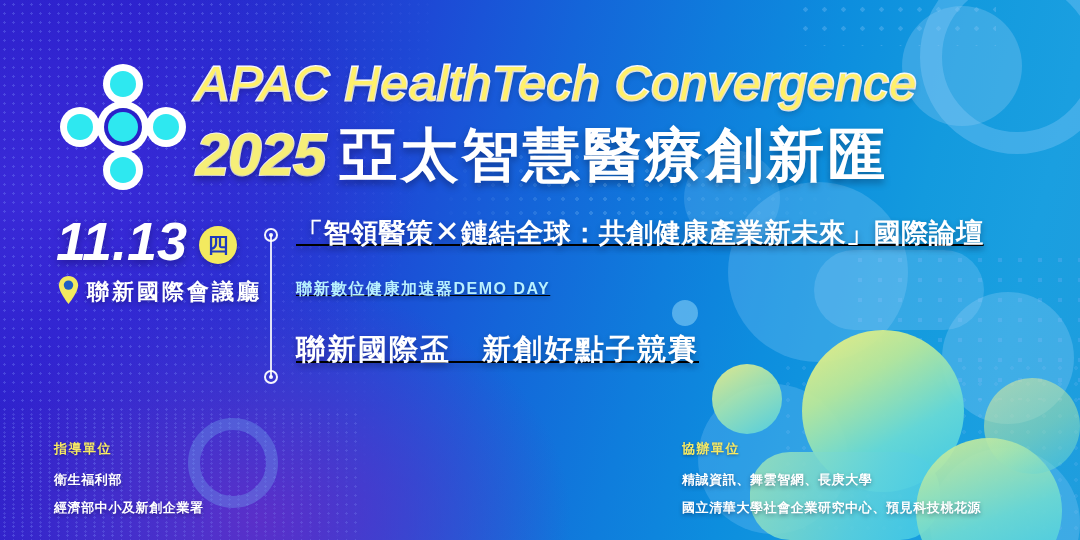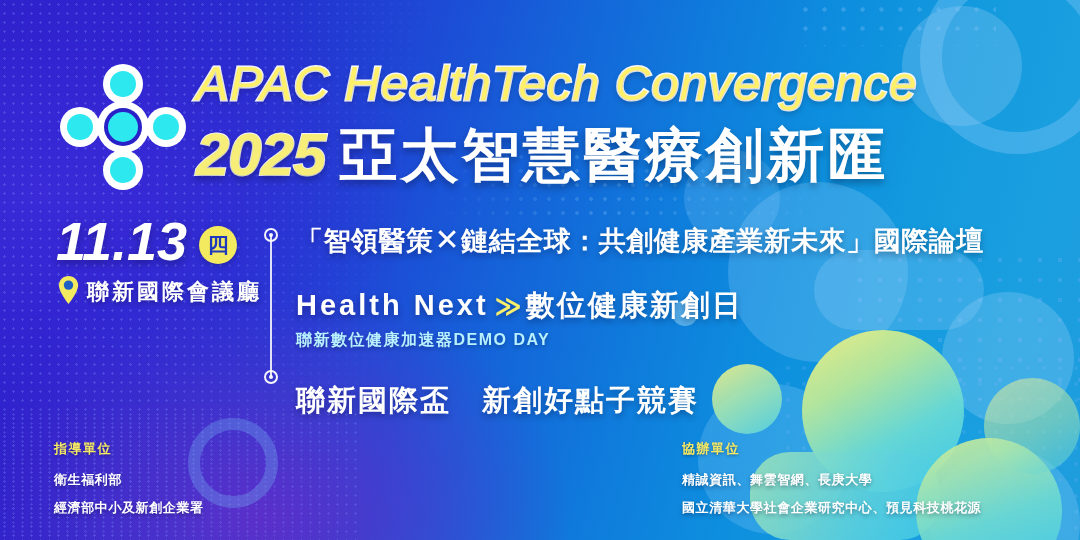--- a/index.html
+++ b/index.html
@@ -128,21 +128,21 @@
     box-sizing:border-box;
   }
   .tl-dot::after{
     content:"";position:absolute;left:3px;top:3px;width:4px;height:4px;
     border-radius:50%;background:rgba(255,255,255,.95);
   }
   .tl-dot.top{top:0;}
   .tl-dot.bottom{top:142px;}
 
   
-  .program{position:absolute;left:296px;top:220px;width:700px;}
+  .program{position:absolute;left:296px;top:212px;width:700px;text-decoration:underline;}
   .prog-item{margin-bottom:2px;}
   .prog-main{
     color:#ffffff;font-weight:bold;
     text-shadow:0 3px 6px rgba(0,0,40,.33);
     white-space:nowrap;
   }
   .p1 .prog-main{font-size:27px;line-height:40px;letter-spacing:.5px;}
   .p1 .xmark{font-weight:normal;font-size:30px;padding:0 1px;}
   .p2{margin-top:24px;}
   .p2 .prog-main{font-size:29px;line-height:40px;letter-spacing:2px;}
@@ -259,21 +259,20 @@
     <div class="tl-dot bottom"></div>
   </div>
 
   <div class="program">
 
     <div class="prog-item p1">
       <div class="prog-main"><span>「智領醫策</span><span class="xmark">✕</span><span>鏈結全球：共創健康產業新未來」國際論壇</span></div>
     </div>
 
     <div class="prog-item p2">
-      <div class="prog-main"><span class="en">Health Next</span><span class="chev">≫</span><span class="zh">數位健康新創日</span></div>
       <div class="prog-sub">聯新數位健康加速器DEMO DAY</div>
     </div>
 
     <div class="prog-item p3">
       <div class="prog-main">聯新國際盃　新創好點子競賽</div>
     </div>
 
   </div>
 
   <div class="footer">

